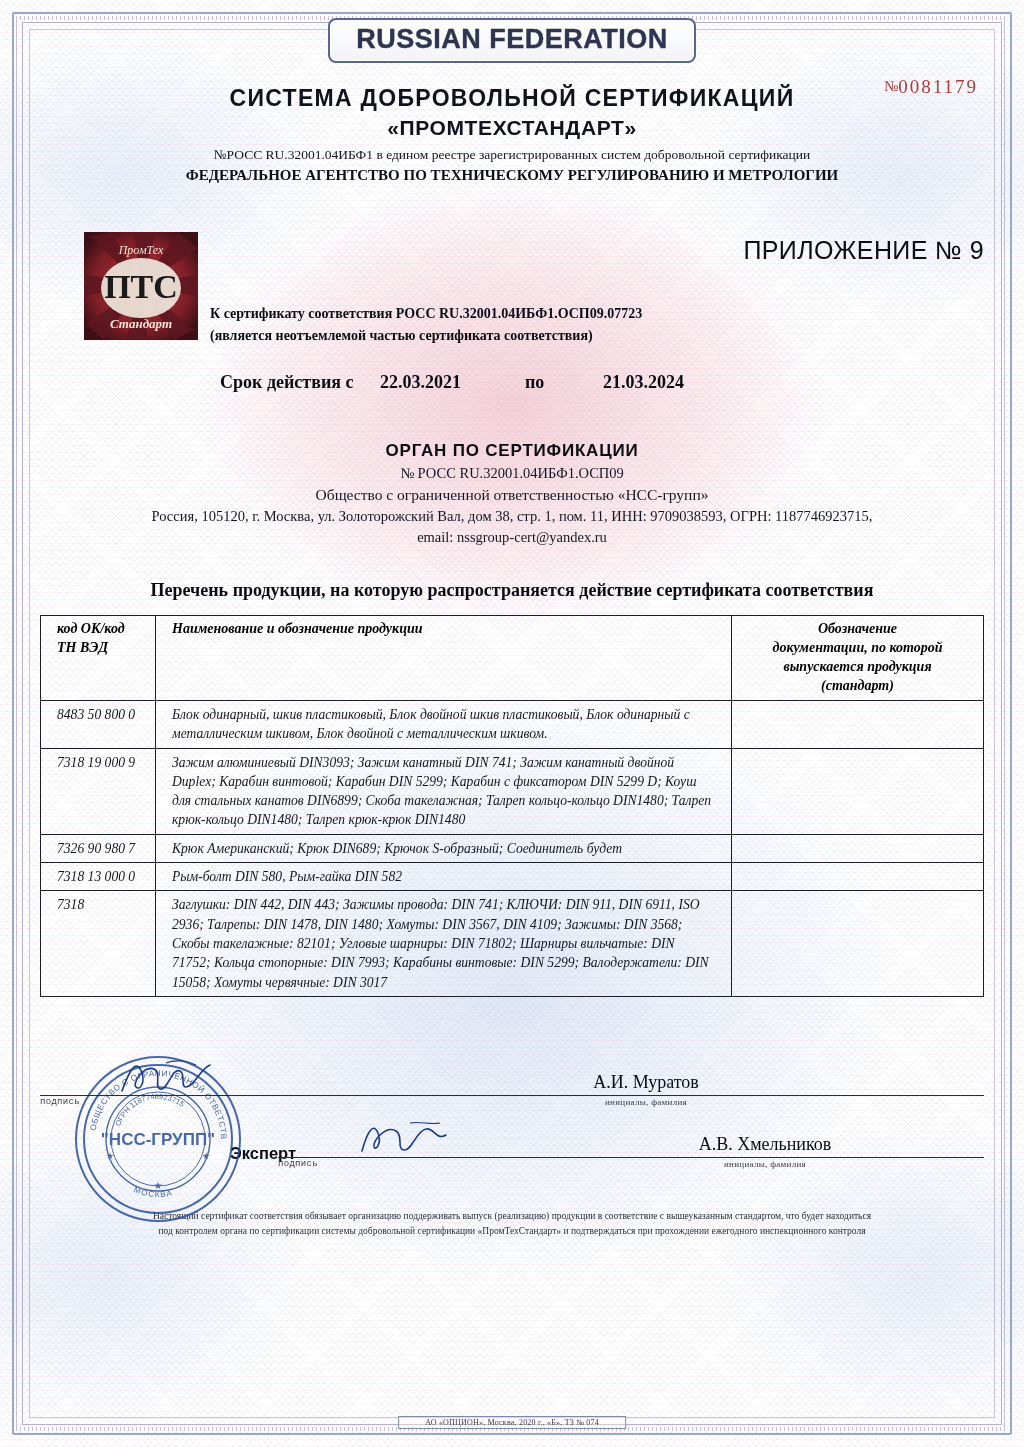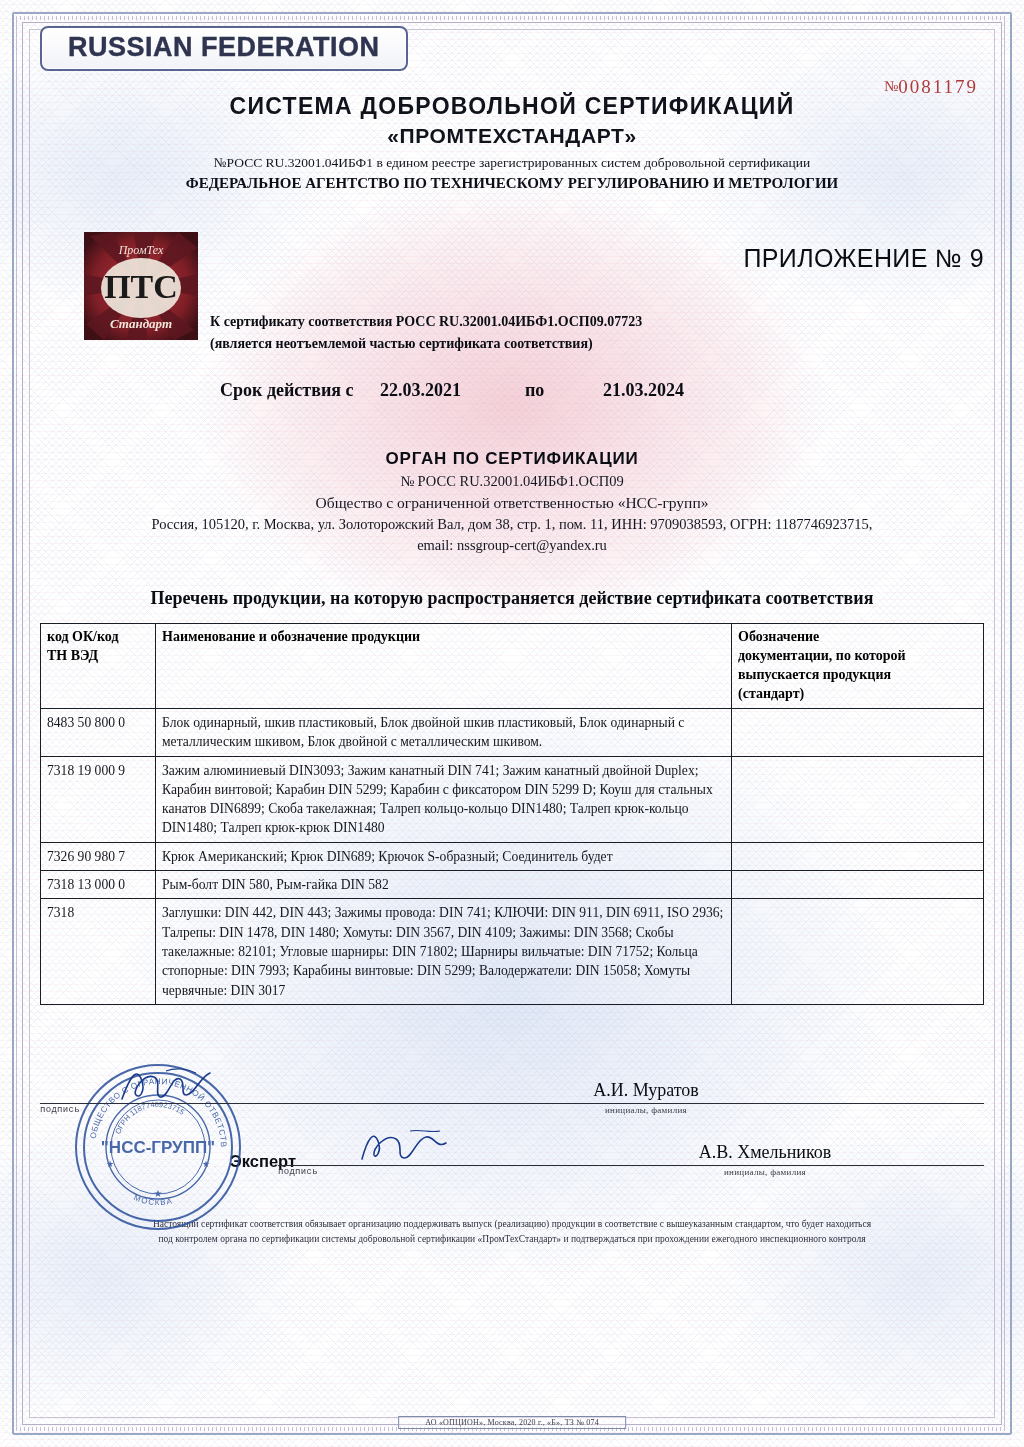--- a/index.html
+++ b/index.html
@@ -63,22 +63,22 @@
   }
 
   .content {
     position: absolute;
     left: 40px; top: 14px; right: 40px; bottom: 30px;
   }
 
   
   .banner-wrap {
     display: flex;
-    justify-content: flex-start;
-    margin-top: 12px;
+    justify-content: center;
+    margin-top: 4px;
   }
   .banner {
     border: 2px solid #5a6490;
     border-radius: 8px;
     background: linear-gradient(#ffffff, #f2f3f8);
     padding: 4px 26px 6px 26px;
     box-shadow: 0 0 0 1px rgba(255,255,255,0.8) inset;
   }
   .banner-text {
     font-family: "Liberation Sans", sans-serif;
@@ -205,26 +205,27 @@
   
   table.products {
     width: 100%;
     border-collapse: collapse;
     margin-top: 14px;
     background: rgba(255,255,255,0.12);
   }
   table.products th, table.products td {
     border: 1px solid #1b1d26;
     vertical-align: top;
-    padding: 4px 6px;
+    padding: 4px 16px;
+    font-style: italic;
   }
   table.products th {
     font-size: 14px;
     font-weight: bold;
-    text-align: left;
+    text-align: center;
     line-height: 1.35;
   }
   table.products th.left {
     text-align: left;
     vertical-align: top;
   }
   table.products td {
     font-size: 13.6px;
     line-height: 1.42;
     color: #15171f;

